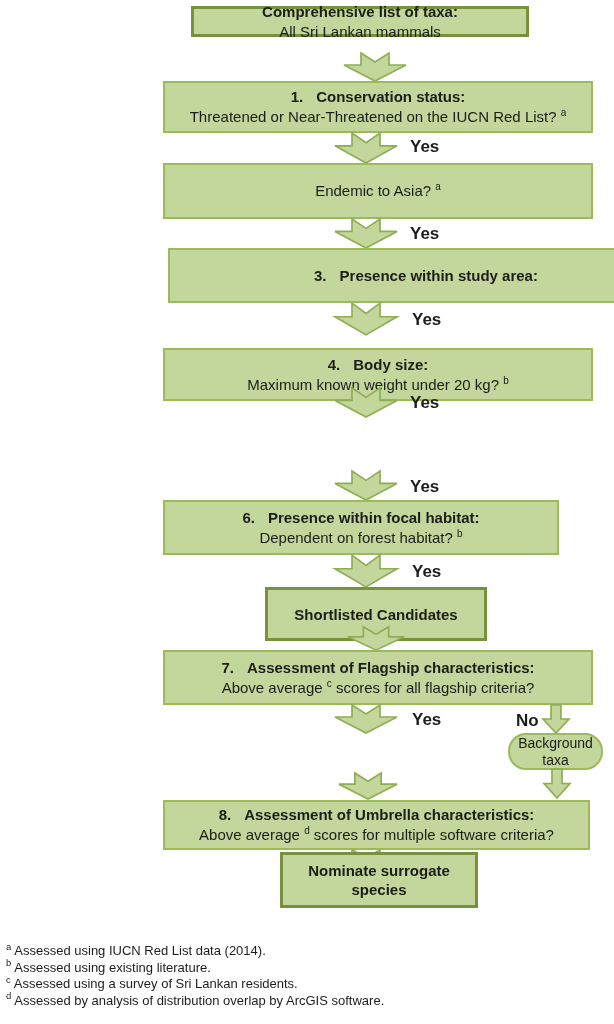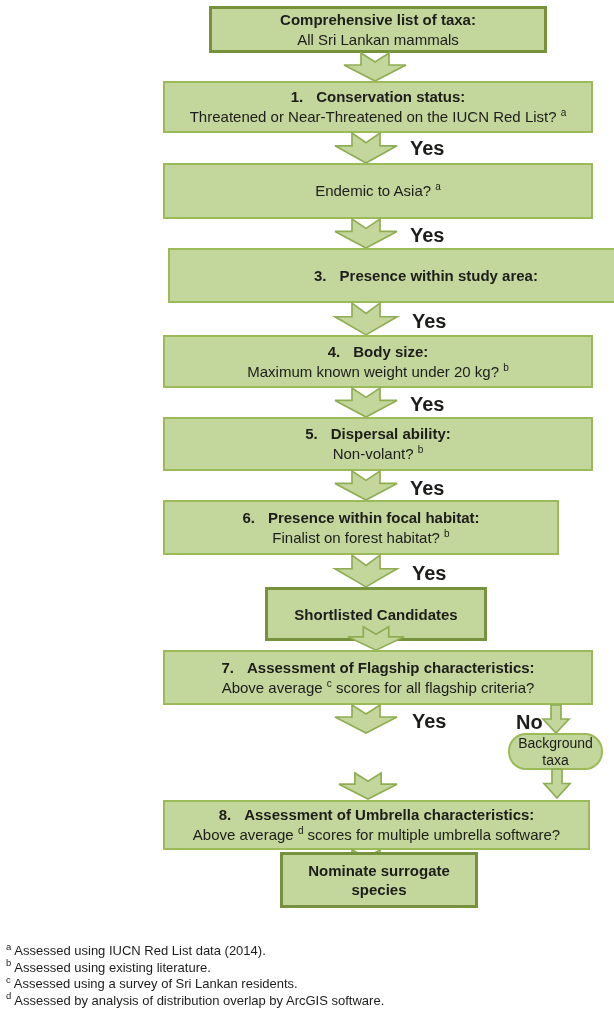--- a/index.html
+++ b/index.html
@@ -15,37 +15,37 @@
     display:flex; flex-direction:column; align-items:center; justify-content:center;
     text-align:center; font-size:15px; line-height:20px;
   }
   .major { border:3px solid var(--major-border,#76923c); }
   .title-line { font-weight:bold; white-space:nowrap; }
   .sub-line { white-space:nowrap; }
   .num { margin-right:13px; }
   .terminal { font-weight:bold; line-height:19px; padding:0 10px; }
   .pill { border-radius:18px; font-size:14px; line-height:17px; padding:0 6px; }
   sup { font-size:10px; line-height:0; }
-  .lbl { position:absolute; font-weight:bold; font-size:20px; white-space:nowrap; }
+  .lbl { position:absolute; font-weight:bold; font-size:17px; white-space:nowrap; }
   .chev, .parrow { position:absolute; overflow:visible; }
   .chev polygon, .parrow polygon {
     fill:var(--box-fill,#c3d69b);
     stroke:var(--arrow-border,#8fae54);
     stroke-width:1.7; stroke-linejoin:miter;
     vector-effect:non-scaling-stroke;
   }
   .footnotes { position:absolute; left:6px; top:943px; font-size:13px; line-height:16.5px; }
   .footnotes sup { font-size:9.5px; margin-right:3px; }
 </style>
 </head>
 <body>
 
 <div class="canvas">
 
-  <div class="box major" style="left:209px;top:6px;width:338px;height:47px">
+  <div class="box major" style="left:191px;top:6px;width:338px;height:31px">
     <div class="title-line">Comprehensive list of taxa:</div>
     <div class="sub-line">All Sri Lankan mammals</div>
   </div>
 
   <svg class="chev" style="left:343px;top:52px;width:64px;height:30px" viewBox="0 0 64 30" preserveAspectRatio="none">
       <polygon points="18,1 32,10 46,1 46,13 63,13 32,29 1,13 18,13"></polygon>
     </svg>
 
   <div class="box" style="left:163px;top:81px;width:430px;height:52px">
     <div class="title-line"><span class="num">1.</span><span>Conservation status:</span></div>
@@ -65,41 +65,37 @@
   <div class="lbl" style="left:410px;top:224px">Yes</div>
 
   <div class="box" style="left:168px;top:248px;width:516px;height:55px">
     <div class="title-line"><span class="num">3.</span><span>Presence within study area:</span></div>
   </div>
   <svg class="chev" style="left:334px;top:302px;width:64px;height:34px" viewBox="0 0 64 30" preserveAspectRatio="none">
       <polygon points="18,1 32,10 46,1 46,13 63,13 32,29 1,13 18,13"></polygon>
     </svg>
   <div class="lbl" style="left:412px;top:310px">Yes</div>
 
-  <div class="box" style="left:163px;top:335px;width:430px;height:53px">
+  <div class="box" style="left:163px;top:348px;width:430px;height:53px">
     <div class="title-line"><span class="num">4.</span><span>Body size:</span></div>
     <div class="sub-line"><span>Maximum known weight under 20 kg? </span><sup>b</sup><span></span></div>
   </div>
   <svg class="chev" style="left:334px;top:387px;width:64px;height:31px" viewBox="0 0 64 30" preserveAspectRatio="none">
       <polygon points="18,1 32,10 46,1 46,13 63,13 32,29 1,13 18,13"></polygon>
     </svg>
   <div class="lbl" style="left:410px;top:393px">Yes</div>
 
-  <div class="box" style="left:163px;top:417px;width:430px;height:54px">
-    <div class="title-line"><span class="num">5.</span><span>Dispersal ability:</span></div>
-    <div class="sub-line"><span>Non-volant? </span><sup>b</sup><span></span></div>
-  </div>
   <svg class="chev" style="left:334px;top:470px;width:64px;height:31px" viewBox="0 0 64 30" preserveAspectRatio="none">
       <polygon points="18,1 32,10 46,1 46,13 63,13 32,29 1,13 18,13"></polygon>
     </svg>
   <div class="lbl" style="left:410px;top:477px">Yes</div>
 
   <div class="box" style="left:163px;top:500px;width:396px;height:55px">
     <div class="title-line"><span class="num">6.</span><span>Presence within focal habitat:</span></div>
-    <div class="sub-line"><span>Finalist on forest habitat? </span><sup>b</sup><span></span></div>
+    <div class="sub-line"><span>Dependent on forest habitat? </span><sup>b</sup><span></span></div>
   </div>
   <svg class="chev" style="left:334px;top:554px;width:64px;height:34px" viewBox="0 0 64 30" preserveAspectRatio="none">
       <polygon points="18,1 32,10 46,1 46,13 63,13 32,29 1,13 18,13"></polygon>
     </svg>
   <div class="lbl" style="left:412px;top:562px">Yes</div>
 
   <div class="box major terminal" style="left:265px;top:587px;width:222px;height:54px">Shortlisted Candidates</div>
   <svg class="chev" style="left:347px;top:626px;width:58px;height:25px" viewBox="0 0 64 30" preserveAspectRatio="none">
       <polygon points="18,1 32,10 46,1 46,13 63,13 32,29 1,13 18,13"></polygon>
     </svg>
@@ -121,21 +117,21 @@
 
   <svg class="chev" style="left:338px;top:772px;width:60px;height:28px" viewBox="0 0 64 30" preserveAspectRatio="none">
       <polygon points="18,1 32,10 46,1 46,13 63,13 32,29 1,13 18,13"></polygon>
     </svg>
   <svg class="parrow" style="left:543px;top:768px;width:28px;height:31px" viewBox="0 0 28 30" preserveAspectRatio="none">
       <polygon points="9,1 19,1 19,15 27,15 14,29 1,15 9,15"></polygon>
     </svg>
 
   <div class="box" style="left:163px;top:800px;width:427px;height:50px">
     <div class="title-line"><span class="num">8.</span><span>Assessment of Umbrella characteristics:</span></div>
-    <div class="sub-line"><span>Above average </span><sup>d</sup><span> scores for multiple umbrella software?</span></div>
+    <div class="sub-line"><span>Above average </span><sup>d</sup><span> scores for multiple software criteria?</span></div>
   </div>
   <svg class="chev" style="left:334px;top:849px;width:64px;height:26px" viewBox="0 0 64 30" preserveAspectRatio="none">
       <polygon points="18,1 32,10 46,1 46,13 63,13 32,29 1,13 18,13"></polygon>
     </svg>
   <div class="lbl" style="left:416px;top:854px">Yes</div>
 
   <div class="box major terminal" style="left:280px;top:852px;width:198px;height:56px">Nominate surrogate species</div>
 
   <div class="footnotes">
     <div><sup>a</sup><span>Assessed using IUCN Red List data (2014).</span></div>

